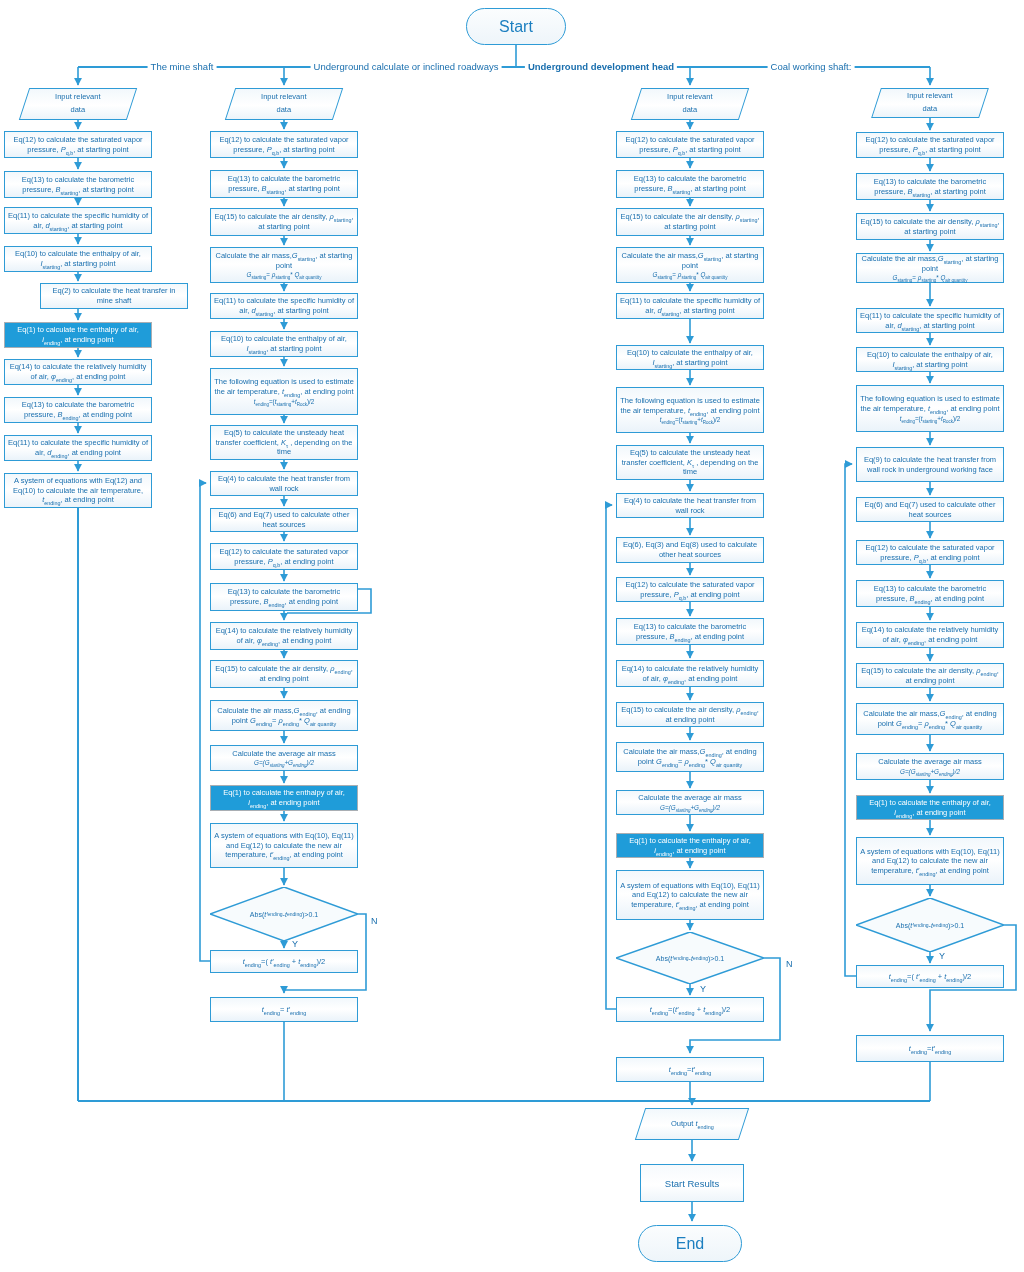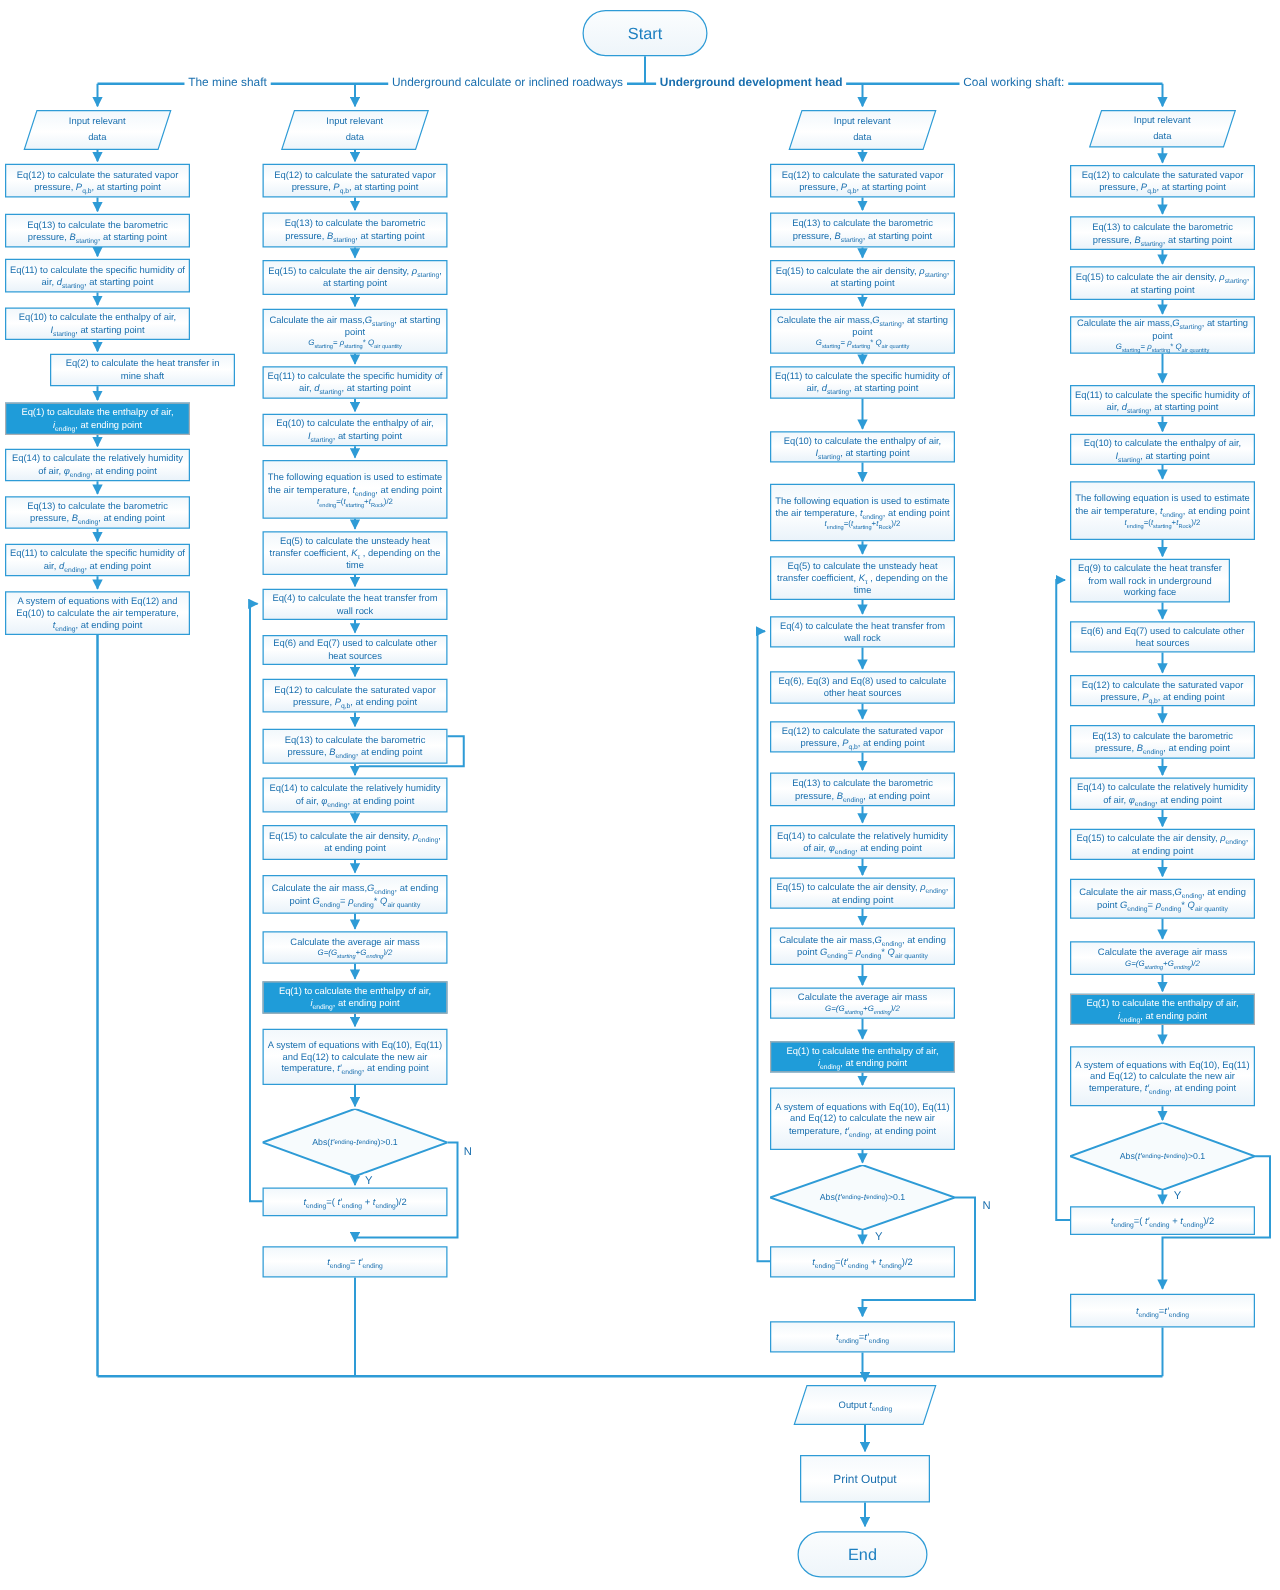--- a/index.html
+++ b/index.html
@@ -11,21 +11,21 @@
        display:flex;flex-direction:column;justify-content:center;padding:1px 3px;}
   .box.hl{background:#1F9CD9;color:#fff;border-color:#A9AEB3;}
   .btxt{width:100%;}
   .frm{font-size:6.3px;margin-top:1px;}
   sub{font-size:0.72em;line-height:0;}
   .io{position:absolute;box-sizing:border-box;border:1.5px solid #2E9BD6;transform:skewX(-18deg);
       background:linear-gradient(180deg,#f2f8fc,#ffffff 55%,#ecf4fa);
       display:flex;align-items:center;justify-content:center;}
   .ioin{transform:skewX(18deg);color:#1A6FAE;font-size:7.5px;line-height:1.7;text-align:center;}
   .pill{position:absolute;box-sizing:border-box;border:1.7px solid #2E9BD6;border-radius:19px;
-        display:flex;align-items:center;justify-content:center;color:#1C7FC0;font-size:13px;
+        display:flex;align-items:center;justify-content:center;color:#1C7FC0;font-size:16px;
         background:linear-gradient(180deg,#fbfdfe,#eef5fa);}
   .box2{position:absolute;box-sizing:border-box;border:1.5px solid #2E9BD6;
         background:linear-gradient(180deg,#f6fafd,#ffffff 55%,#eef5fa);
         display:flex;align-items:center;justify-content:center;color:#1A6FAE;font-size:9.5px;}
   .dwrap{position:absolute;}
   .dwrap svg{position:absolute;left:0;top:0;}
   .dpoly{fill:#f7fbfd;stroke:#2E9BD6;stroke-width:1.5;}
   .dtxt{position:absolute;inset:0;display:flex;align-items:center;justify-content:center;
         font-size:7px;color:#1A6FAE;text-align:center;}
   .ynlbl{position:absolute;font-size:9px;color:#1A6FAE;background:#fff;padding:0 1px;}
@@ -329,21 +329,21 @@
     <div class="box" style="left: 856px; top: 308px; width: 148px; height: 25px;">
       <div class="btxt">Eq(11) to calculate the specific humidity of air, <i>d</i><sub>starting</sub>, at starting point</div>
     </div>
     <div class="box" style="left: 856px; top: 347px; width: 148px; height: 25px;">
       <div class="btxt">Eq(10) to calculate the enthalpy of air, <i>I</i><sub>starting</sub>, at starting point</div>
     </div>
     <div class="box" style="left: 856px; top: 385px; width: 148px; height: 47px;">
       <div class="btxt">The following equation is used to estimate the air temperature, <i>t</i><sub>ending</sub>, at ending point</div>
       <div class="frm"><i>t</i><sub>ending</sub>=(<i>t</i><sub>starting</sub>+<i>t</i><sub>Rock</sub>)/2</div>
     </div>
-    <div class="box" style="left: 856px; top: 447px; width: 128px; height: 35px;">
+    <div class="box" style="left: 856px; top: 447px; width: 148px; height: 35px;">
       <div class="btxt">Eq(9) to calculate the heat transfer from wall rock in underground working face</div>
     </div>
     <div class="box" style="left: 856px; top: 497px; width: 148px; height: 25px;">
       <div class="btxt">Eq(6) and Eq(7) used to calculate other heat sources</div>
     </div>
     <div class="box" style="left: 856px; top: 540px; width: 148px; height: 25px;">
       <div class="btxt">Eq(12) to calculate the saturated vapor pressure, <i>P</i><sub>q,b</sub>, at ending point</div>
     </div>
     <div class="box" style="left: 856px; top: 580px; width: 148px; height: 27px;">
       <div class="btxt">Eq(13) to calculate the barometric pressure, <i>B</i><sub>ending</sub>, at ending point</div>
@@ -379,21 +379,21 @@
     <div class="box" style="left: 856px; top: 1035px; width: 148px; height: 27px;">
       <div class="btxt"><i>t</i><sub>ending</sub>=<i>t′</i><sub>ending</sub></div>
     </div>
     <div class="pill" style="left: 466px; top: 8px; width: 100px; height: 37px;">
       <span>Start</span>
     </div>
     <div class="io" style="left: 640px; top: 1108px; width: 104px; height: 32px;">
       <span class="ioin">Output <i>t</i><sub>ending</sub></span>
     </div>
     <div class="box2" style="left: 640px; top: 1164px; width: 104px; height: 38px;">
-      <span>Print Output</span>
+      <span>Start Results</span>
     </div>
     <div class="pill" style="left: 638px; top: 1225px; width: 104px; height: 37px;">
       <span>End</span>
     </div>
     <div class="toplbl" style="left: 182px;">The mine shaft</div>
     <div class="toplbl" style="left: 406px;">Underground calculate or inclined roadways</div>
     <div class="toplbl" style="left: 601px; font-weight: bold;">Underground development head</div>
     <div class="toplbl" style="left: 811px;">Coal working shaft:</div>
     <div class="ynlbl" style="left: 291px; top: 939px;">Y</div>
     <div class="ynlbl" style="left: 370px; top: 916px;">N</div>

